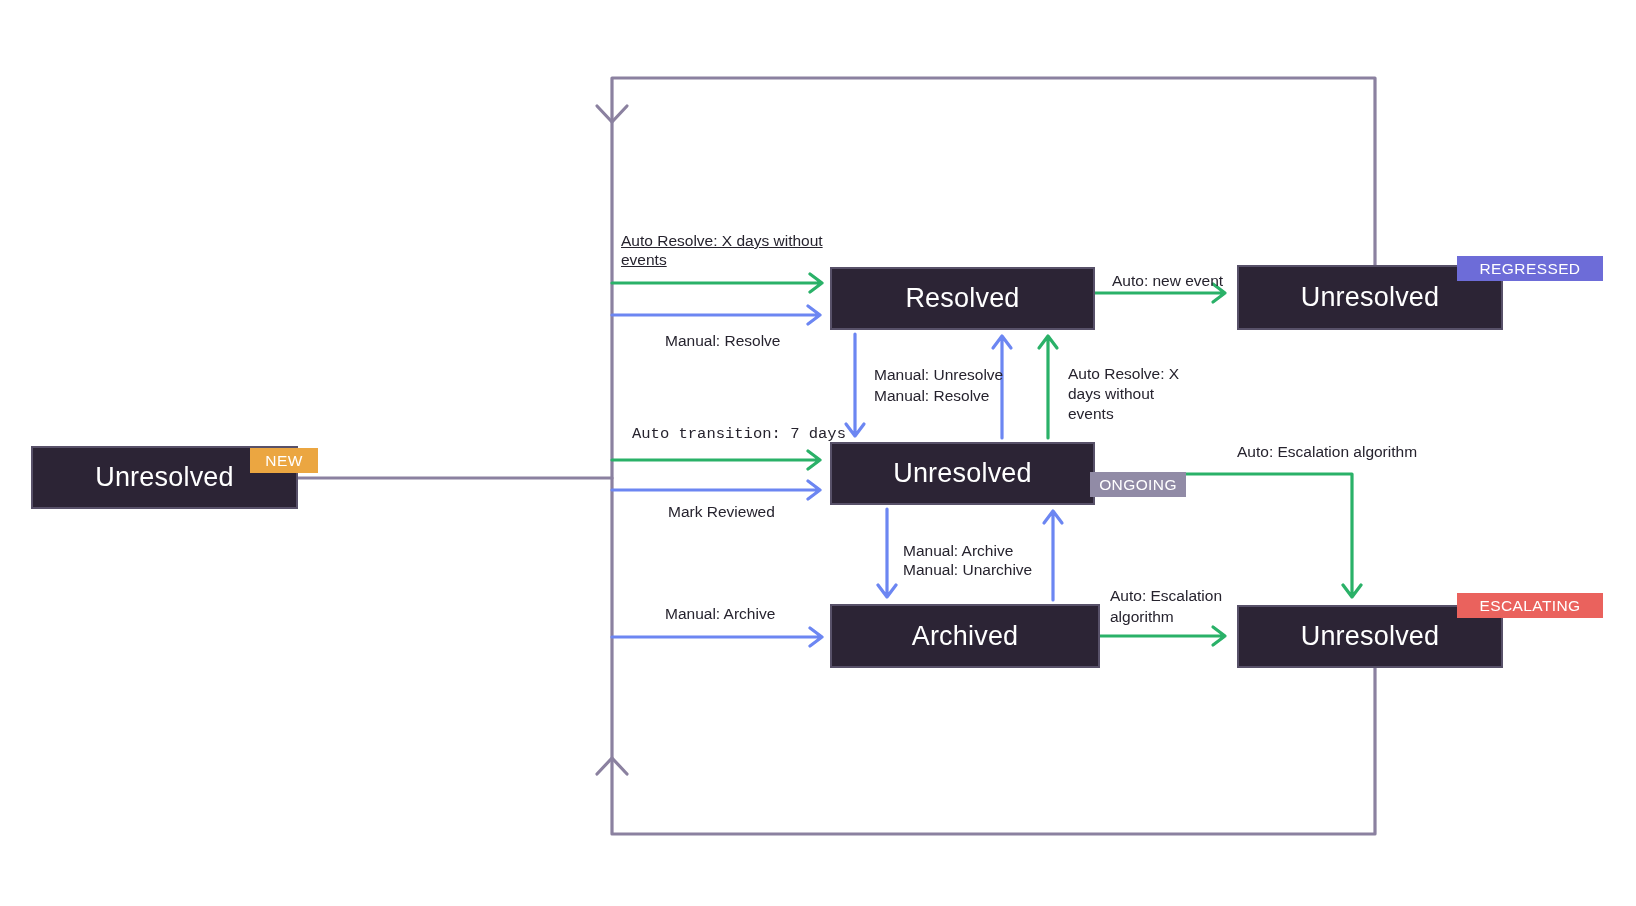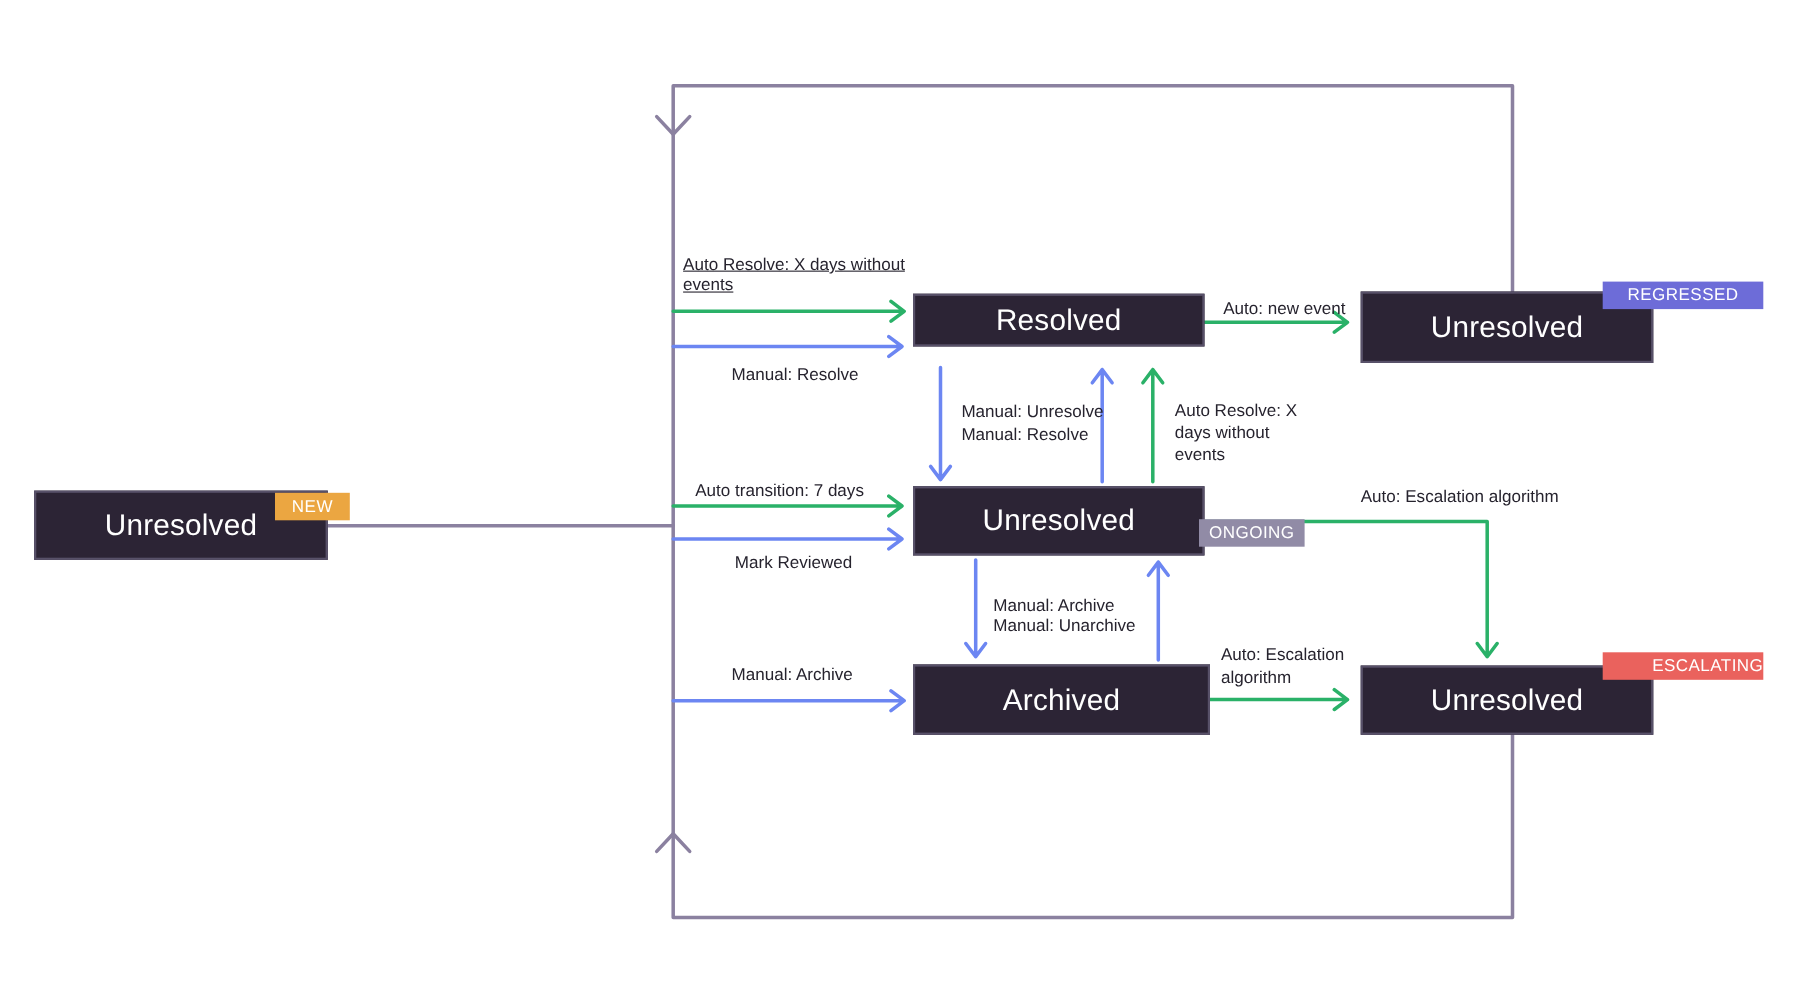--- a/index.html
+++ b/index.html
@@ -21,21 +21,21 @@
     box-sizing:border-box;display:flex;align-items:center;justify-content:center;
     color:var(--node-text);font-size:27px;font-weight:500;letter-spacing:.2px;
   }
   .badge{
     position:absolute;height:25px;line-height:25px;text-align:center;
     color:var(--badge-text);font-size:15.5px;font-weight:500;letter-spacing:.4px;
   }
   .badge-new{background:var(--badge-new-bg);}
   .badge-ongoing{background:var(--badge-ongoing-bg);}
   .badge-regressed{background:var(--badge-regressed-bg);}
-  .badge-escalating{background:var(--badge-escalating-bg);text-align:right;}
+  .badge-escalating{background:var(--badge-escalating-bg);}
   .edge-label{
     position:absolute;font-size:15.5px;line-height:19px;font-weight:500;
     color:var(--label-text);white-space:pre-line;
   }
   .lh20{line-height:20px;} .lh21{line-height:21px;}
 </style>
 </head>
 <body>
 
 <div class="canvas">
@@ -59,21 +59,21 @@
     <path class="edge-blue" d="M612 637 H822 M810 628 L822 637 L810 646"></path>
     <path class="edge-blue" d="M855 334 V436 M846 424 L855 436 L864 424"></path>
     <path class="edge-blue" d="M1002 438 V336 M993 348 L1002 336 L1011 348"></path>
     <path class="edge-blue" d="M887 509 V597 M878 585 L887 597 L896 585"></path>
     <path class="edge-blue" d="M1053 600 V511 M1044 523 L1053 511 L1062 523"></path>
   </svg>
 
   <div class="state-box" style="left:31px;top:446px;width:267px;height:63px;">
     <span>Unresolved</span>
   </div>
-  <div class="state-box" style="left:830px;top:267px;width:265px;height:48px;">
+  <div class="state-box" style="left:830px;top:267px;width:265px;height:63px;">
     <span>Resolved</span>
   </div>
   <div class="state-box" style="left:830px;top:442px;width:265px;height:63px;">
     <span>Unresolved</span>
   </div>
   <div class="state-box" style="left:830px;top:604px;width:270px;height:64px;">
     <span>Archived</span>
   </div>
   <div class="state-box" style="left:1237px;top:265px;width:266px;height:65px;">
     <span>Unresolved</span>
@@ -83,21 +83,21 @@
   </div>
 
   <div class="badge badge-new" style="left:250px;top:448px;width:68px;">NEW</div>
   <div class="badge badge-ongoing" style="left:1090px;top:432px;width:96px;margin-top:40px;">ONGOING</div>
   <div class="badge badge-regressed" style="left:1457px;top:256px;width:146px;">REGRESSED</div>
   <div class="badge badge-escalating" style="left:1457px;top:593px;width:146px;">ESCALATING</div>
 
   <div class="edge-label" style="left:621px;top:231px;text-decoration:underline;">Auto Resolve: X days without
 events</div>
   <div class="edge-label" style="left:665px;top:331px;">Manual: Resolve</div>
-  <div class="edge-label" style="left:632px;top:437px;">Auto transition: 7 days</div>
+  <div class="edge-label" style="left:632px;top:425px;font-family:Liberation Mono, monospace;">Auto transition: 7 days</div>
   <div class="edge-label" style="left:668px;top:502px;">Mark Reviewed</div>
   <div class="edge-label" style="left:665px;top:604px;">Manual: Archive</div>
   <div class="edge-label lh21" style="left:874px;top:364px;">Manual: Unresolve
 Manual: Resolve</div>
   <div class="edge-label" style="left:903px;top:541px;">Manual: Archive
 Manual: Unarchive</div>
   <div class="edge-label lh20" style="left:1068px;top:364px;">Auto Resolve: X
 days without
 events</div>
   <div class="edge-label" style="left:1112px;top:271px;">Auto: new event</div>

